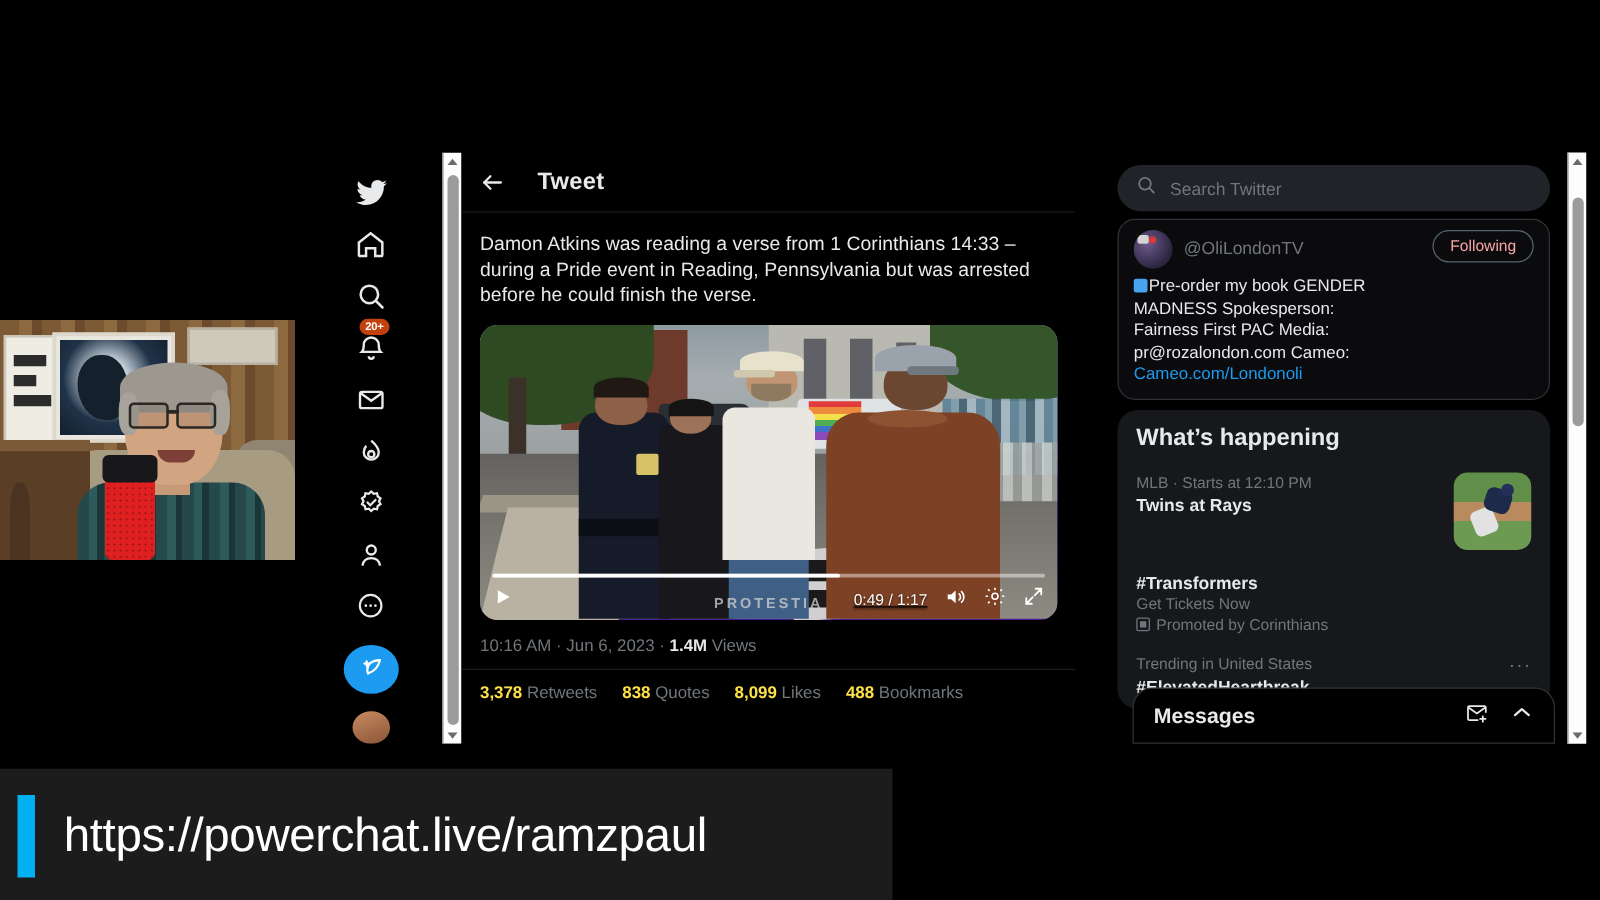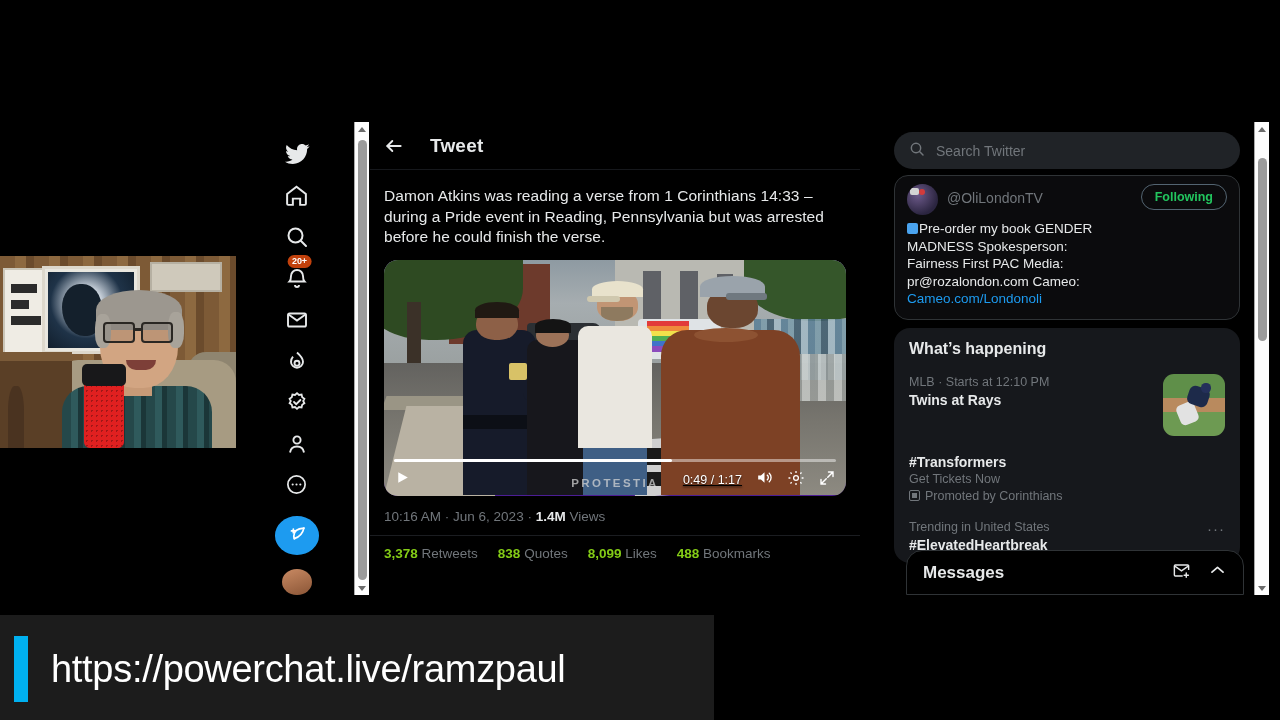--- a/index.html
+++ b/index.html
@@ -205,21 +205,21 @@
 
   #meta-row {
     color: #71767b; font-size: 13.5px; padding: 13px 14px 11px 14px;
     border-bottom: 1px solid #1b1d21;
   }
   #meta-row b { color: #e7e9ea; font-weight: 700; }
   #stats-row {
     display: flex; gap: 20px; padding: 10px 14px 0 14px;
     color: #71767b; font-size: 13.5px;
   }
-  #stats-row b { color: #84cc16; font-weight: 700; }
+  #stats-row b { color: #fde047; font-weight: 700; }
 
   
   #right-col {
     position: absolute; left: 640px; top: 0; width: 374px; height: 100%;
     padding: 10px 14px 0 14px;
   }
   #search-box {
     height: 37px; border-radius: 19px; background: #202327;
     display: flex; align-items: center; gap: 11px; padding: 0 15px;
   }
@@ -237,31 +237,31 @@
     border-radius: 14px; margin-top: 6px; padding: 8px 12px 11px 12px; }
   #pc-top { display: flex; align-items: flex-start; gap: 9px; }
   #pc-avatar { width: 31px; height: 31px; border-radius: 50%; flex: none;
     background: radial-gradient(circle at 35% 35%,#6d5a8a,#2b2540 70%);
     position: relative; overflow: hidden; }
   #pc-avatar::after { content:""; position:absolute; left:3px; top:4px;
     width:9px; height:7px; background:#d4d4d4; border-radius:2px; }
   #pc-avatar::before { content:""; position:absolute; left:12px; top:5px;
     width:6px; height:6px; background:#d23b3b; border-radius:50%; }
   #pc-handle { color: #71767b; font-size: 14px; padding-top: 6px; }
-  #pc-follow { margin-left: auto; background: transparent; color: #22c55e;
+  #pc-follow { margin-left: auto; background: transparent; color: #fca5a5;
     border: 1px solid #536471; border-radius: 16px; font-size: 12.5px;
-    font-weight: 700; padding: 5px 13px; cursor: pointer;
+    font-weight: 400; padding: 5px 13px; cursor: pointer;
     font-family: inherit; }
   #pc-bio { color: #e7e9ea; font-size: 13.5px; line-height: 17.5px;
     margin-top: 5px; }
   #pc-bio .lnk { color: #1d9bf0; }
   .emoji-sq { display:inline-block; width:11px; height:11px; border-radius:2px;
     vertical-align:-1px; margin-right:1px; }
 
-  #wh-title { color: #e7e9ea; font-size: 16px; font-weight: 800;
+  #wh-title { color: #e7e9ea; font-size: 19px; font-weight: 800;
     padding: 12px 15px 9px 15px; }
   .tr-item { padding: 7px 15px 9px 15px; display: flex; gap: 10px;
     align-items: flex-start; }
   .tr-sub { color: #71767b; font-size: 12.5px; line-height: 16px; }
   .tr-main { color: #e7e9ea; font-size: 14px; font-weight: 700;
     line-height: 18px; margin-top: 1px; }
   .tr-grow { flex: 1; min-width: 0; }
   #mlb-thumb { width: 62px; height: 62px; border-radius: 11px; flex: none;
     position: relative; overflow: hidden;
     background: linear-gradient(180deg,#5f8f49 0 38%,#b98a5e 38% 62%,

